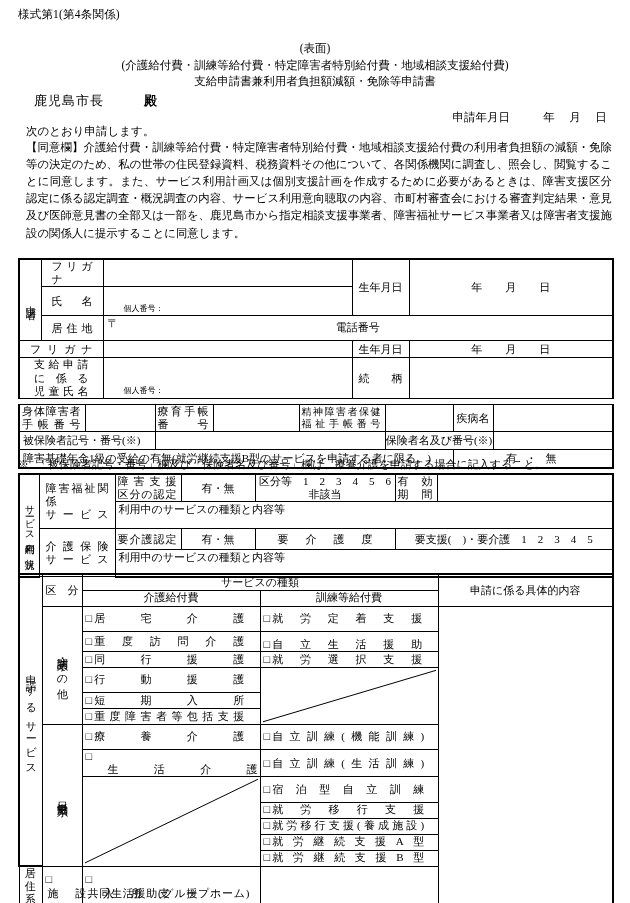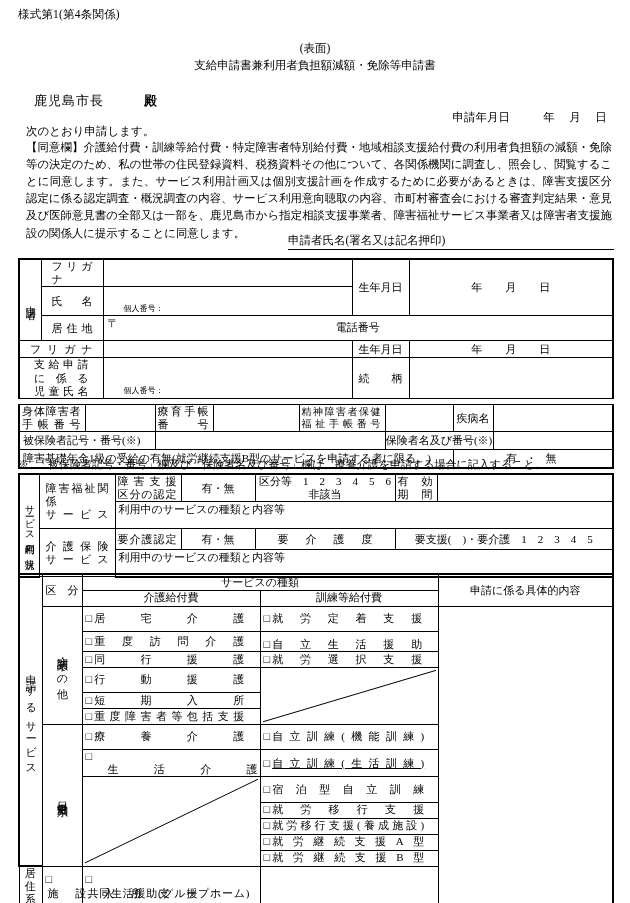--- a/index.html
+++ b/index.html
@@ -212,34 +212,34 @@
 </style>
 </head>
 <body>
 
 <div class="page">
 
   <div class="form-code">様式第1(第4条関係)</div>
 
   <div class="title-block">
     <div class="title-omote">(表面)</div>
+    <div class="title-line1">(介護給付費・訓練等給付費・特定障害者特別給付費・地域相談支援給付費)</div>
     <div class="title-line2">支給申請書兼利用者負担額減額・免除等申請書</div>
   </div>
 
   <div class="addressee">
     <span>鹿児島市長</span><span class="dono">殿</span>
   </div>
 
   <div class="apply-date">
     <span class="lbl">申請年月日</span><span class="u">年</span><span class="u">月</span><span class="u">日</span>
   </div>
 
   <div class="intro">次のとおり申請します。</div>
   <div class="consent">【同意欄】介護給付費・訓練等給付費・特定障害者特別給付費・地域相談支援給付費の利用者負担額の減額・免除等の決定のため、私の世帯の住民登録資料、税務資料その他について、各関係機関に調査し、照会し、閲覧することに同意します。また、サービス利用計画又は個別支援計画を作成するために必要があるときは、障害支援区分認定に係る認定調査・概況調査の内容、サービス利用意向聴取の内容、市町村審査会における審査判定結果・意見及び医師意見書の全部又は一部を、鹿児島市から指定相談支援事業者、障害福祉サービス事業者又は障害者支援施設の関係人に提示することに同意します。</div>
-  <div class="signature-line">申請者氏名(署名又は記名押印)</div>
 
   <table class="tbl" style="left:18px; top:258px; width:594px;">
     <colgroup>
       <col style="width:22px">
       <col style="width:62px">
       <col style="width:249px">
       <col style="width:57px">
       <col style="width:204px">
     </colgroup>
     <tbody>
@@ -531,21 +531,21 @@
         </td>
         <td class="lft">
           <span class="cbox">□</span><span class="spread-item" style="display:inline-block;width:152px;">自立訓練(機能訓練)</span>
         </td>
       </tr>
       <tr style="height:16px;">
         <td class="lft">
           <span class="cbox">□</span><span class="spread-item" style="display:inline-block;width:150px;margin-left:20px;">生活介護</span>
         </td>
         <td class="lft">
-          <span class="cbox">□</span><span class="spread-item" style="display:inline-block;width:152px;text-decoration:underline;">自立訓練(生活訓練)</span>
+          <span class="cbox">□</span><span class="spread-item" style="display:inline-block;width:152px;">自立訓練(生活訓練)</span>
         </td>
       </tr>
       <tr style="height:16px;">
         <td rowspan="5" class="diag">
           <svg viewBox="0 0 178 80" preserveAspectRatio="none">
             <line x1="2" y1="78" x2="176" y2="2" stroke="#000" stroke-width="1" vector-effect="non-scaling-stroke"></line>
           </svg>
         </td>
         <td class="lft">
           <span class="cbox">□</span><span class="spread-item" style="display:inline-block;width:152px;">宿泊型自立訓練</span>

